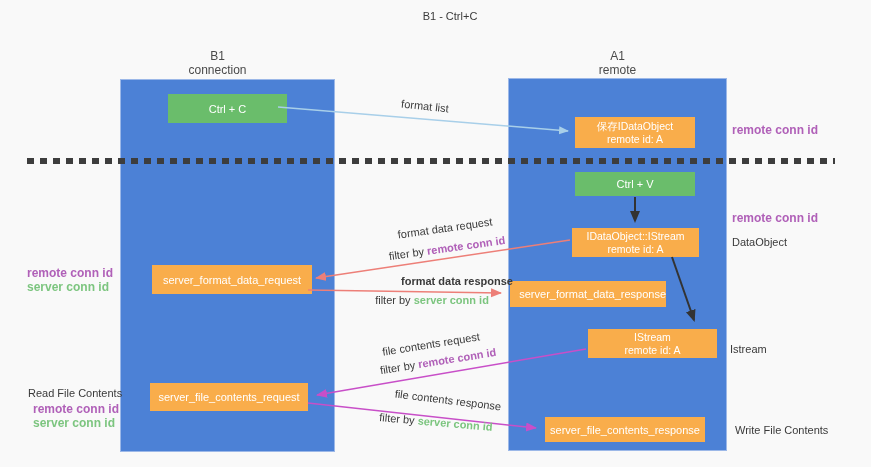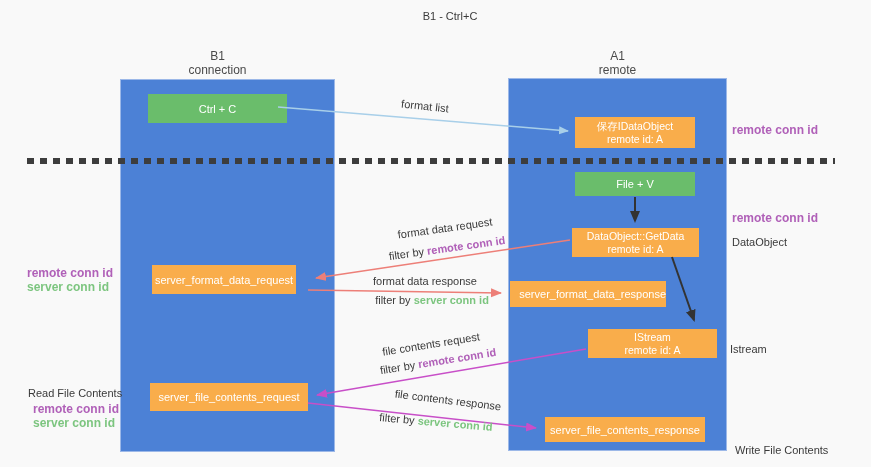--- a/index.html
+++ b/index.html
@@ -63,39 +63,39 @@
 
     <line x1="278" y1="107" x2="568" y2="131" stroke="#a8cfe9" stroke-width="1.5" marker-end="url(#m-blue)"></line>
     <line x1="635" y1="197" x2="635" y2="221" stroke="#333333" stroke-width="2" marker-end="url(#m-black)"></line>
     <line x1="570" y1="240" x2="316" y2="278" stroke="#ed7f78" stroke-width="1.5" marker-end="url(#m-red)"></line>
     <line x1="308" y1="290" x2="501" y2="293" stroke="#ed7f78" stroke-width="1.5" marker-end="url(#m-red)"></line>
     <line x1="672" y1="257" x2="694" y2="320" stroke="#333333" stroke-width="2" marker-end="url(#m-black)"></line>
     <line x1="586" y1="349" x2="317" y2="395" stroke="#c84fc8" stroke-width="1.5" marker-end="url(#m-mag)"></line>
     <line x1="308" y1="403" x2="536" y2="428" stroke="#c84fc8" stroke-width="1.5" marker-end="url(#m-mag)"></line>
   </svg>
 
-  <div class="abs box green" style="left:148px;top:94px;width:139px;height:29px;">
+  <div class="abs box green" style="left:168px;top:94px;width:119px;height:29px;">
     <div class="single">Ctrl + C</div>
   </div>
 
   <div class="abs box orange" style="left:575px;top:117px;width:120px;height:31px;text-align:right;">
     <div class="l2">保存IDataObject</div>
     <div class="l2">remote id: A</div>
   </div>
 
   <div class="abs box green" style="left:575px;top:172px;width:120px;height:24px;">
-    <div class="single">File + V</div>
+    <div class="single">Ctrl + V</div>
   </div>
 
   <div class="abs box orange" style="left:572px;top:228px;width:127px;height:29px;">
-    <div class="l2">DataObject::GetData</div>
+    <div class="l2">IDataObject::IStream</div>
     <div class="l2">remote id: A</div>
   </div>
 
-  <div class="abs box orange" style="left:152px;top:265px;width:144px;height:29px;">
+  <div class="abs box orange" style="left:152px;top:265px;width:160px;height:29px;">
     <div class="single">server_format_data_request</div>
   </div>
 
   <div class="abs box orange" style="left:510px;top:281px;width:156px;height:26px;align-items:flex-end;">
     <div class="single">server_format_data_response</div>
   </div>
 
   <div class="abs box orange" style="left:588px;top:329px;width:129px;height:29px;">
     <div class="l2">IStream</div>
     <div class="l2">remote id: A</div>
@@ -106,36 +106,36 @@
   </div>
 
   <div class="abs box orange" style="left:545px;top:417px;width:160px;height:25px;">
     <div class="single">server_file_contents_response</div>
   </div>
 
   <div class="abs sidelbl purple" style="left:732px;top:123px;">remote conn id</div>
   <div class="abs sidelbl purple" style="left:732px;top:211px;">remote conn id</div>
   <div class="abs sidelbl" style="left:732px;top:236px;">DataObject</div>
   <div class="abs sidelbl" style="left:730px;top:343px;">Istream</div>
-  <div class="abs sidelbl" style="left:735px;top:444px;">Write File Contents</div>
+  <div class="abs sidelbl" style="left:735px;top:424px;">Write File Contents</div>
 
   <div class="abs sidelbl purple" style="left:27px;top:266px;">remote conn id</div>
   <div class="abs sidelbl greentxt" style="left:27px;top:280px;">server conn id</div>
   <div class="abs sidelbl" style="left:28px;top:387px;text-align:center;">Read File Contents</div>
   <div class="abs sidelbl purple" style="left:33px;top:402px;">remote conn id</div>
   <div class="abs sidelbl greentxt" style="left:33px;top:416px;">server conn id</div>
 
   <div class="abs arrlbl" style="left:365px;top:100px;width:120px;transform:rotate(6deg);">format list</div>
 
   <div class="abs arrlbl" style="left:375px;top:222px;width:140px;transform:rotate(-8deg);">format data request</div>
   <div class="abs arrlbl" style="left:377px;top:242px;width:140px;transform:rotate(-8deg);">
     <span>filter by </span><span class="purple">remote conn id</span>
   </div>
 
-  <div class="abs arrlbl" style="left:355px;top:275px;width:140px;">format data response</div>
+  <div class="abs arrlbl" style="left:387px;top:275px;width:140px;font-weight:bold;">format data response</div>
   <div class="abs arrlbl" style="left:362px;top:294px;width:140px;">
     <span>filter by </span><span class="greentxt">server conn id</span>
   </div>
 
   <div class="abs arrlbl" style="left:361px;top:338px;width:140px;transform:rotate(-9deg);">file contents request</div>
   <div class="abs arrlbl" style="left:368px;top:355px;width:140px;transform:rotate(-9deg);">
     <span>filter by </span><span class="purple">remote conn id</span>
   </div>
 
   <div class="abs arrlbl" style="left:378px;top:394px;width:140px;transform:rotate(7deg);">file contents response</div>

